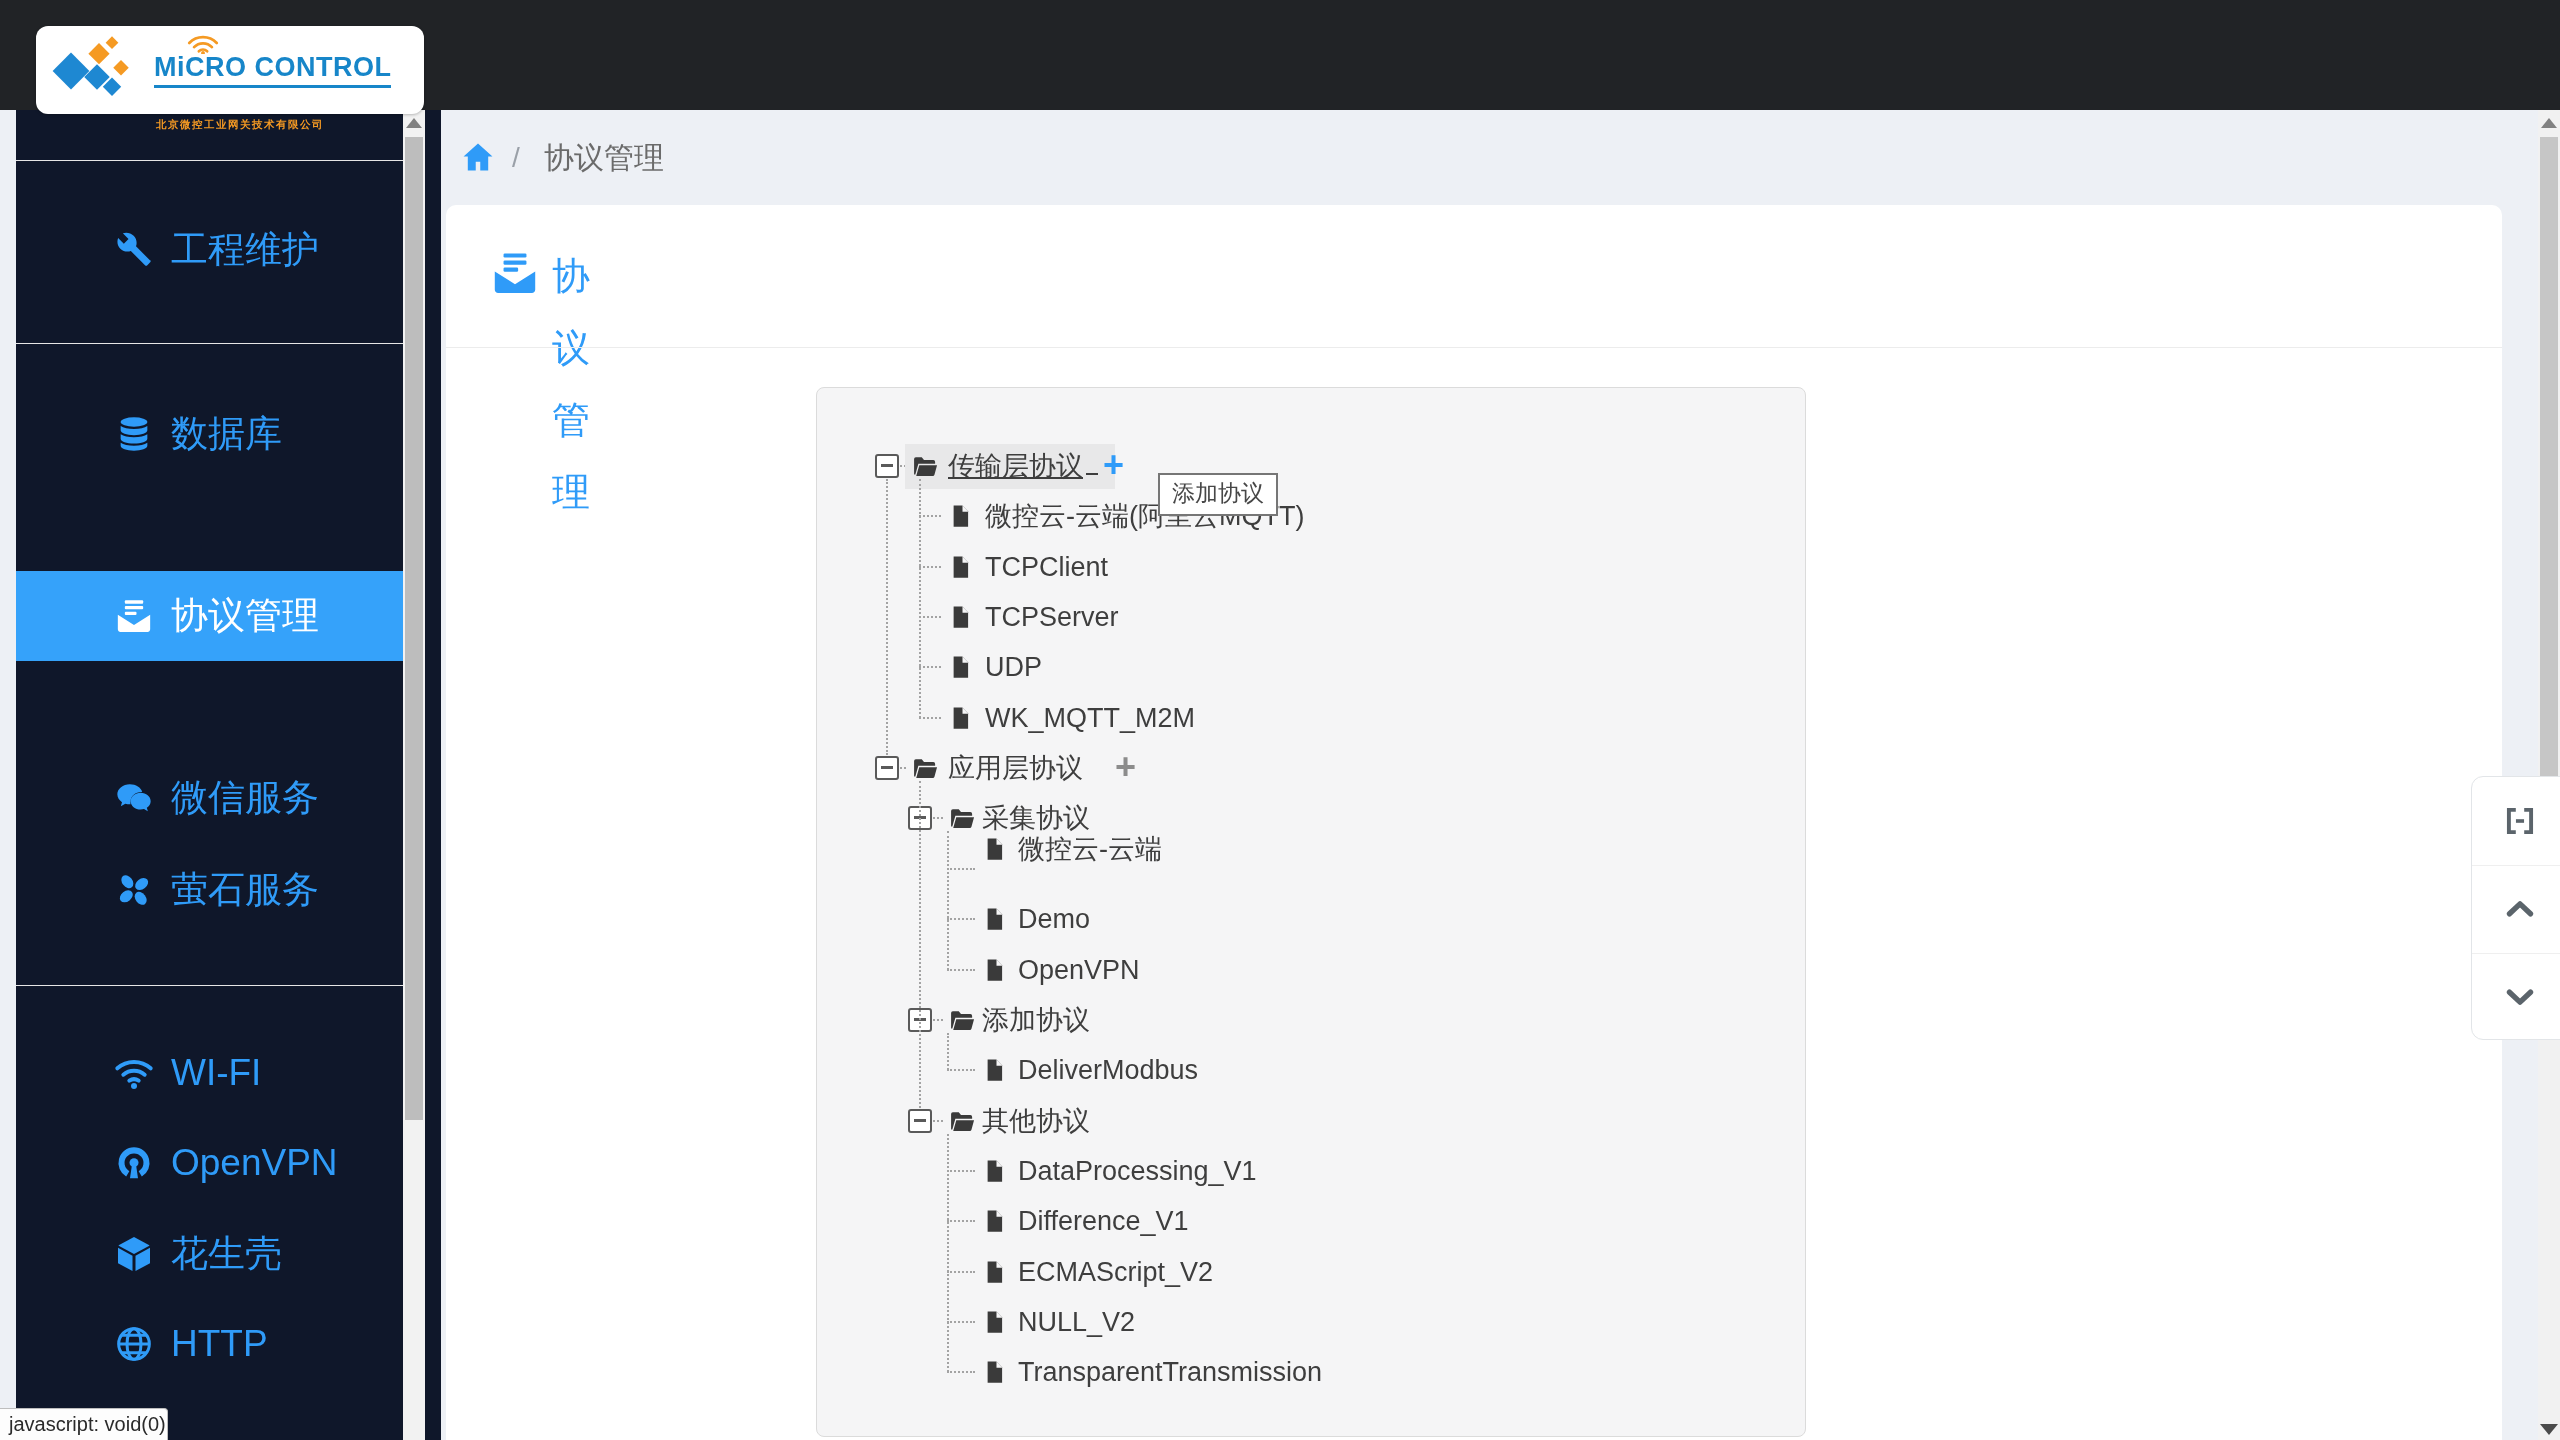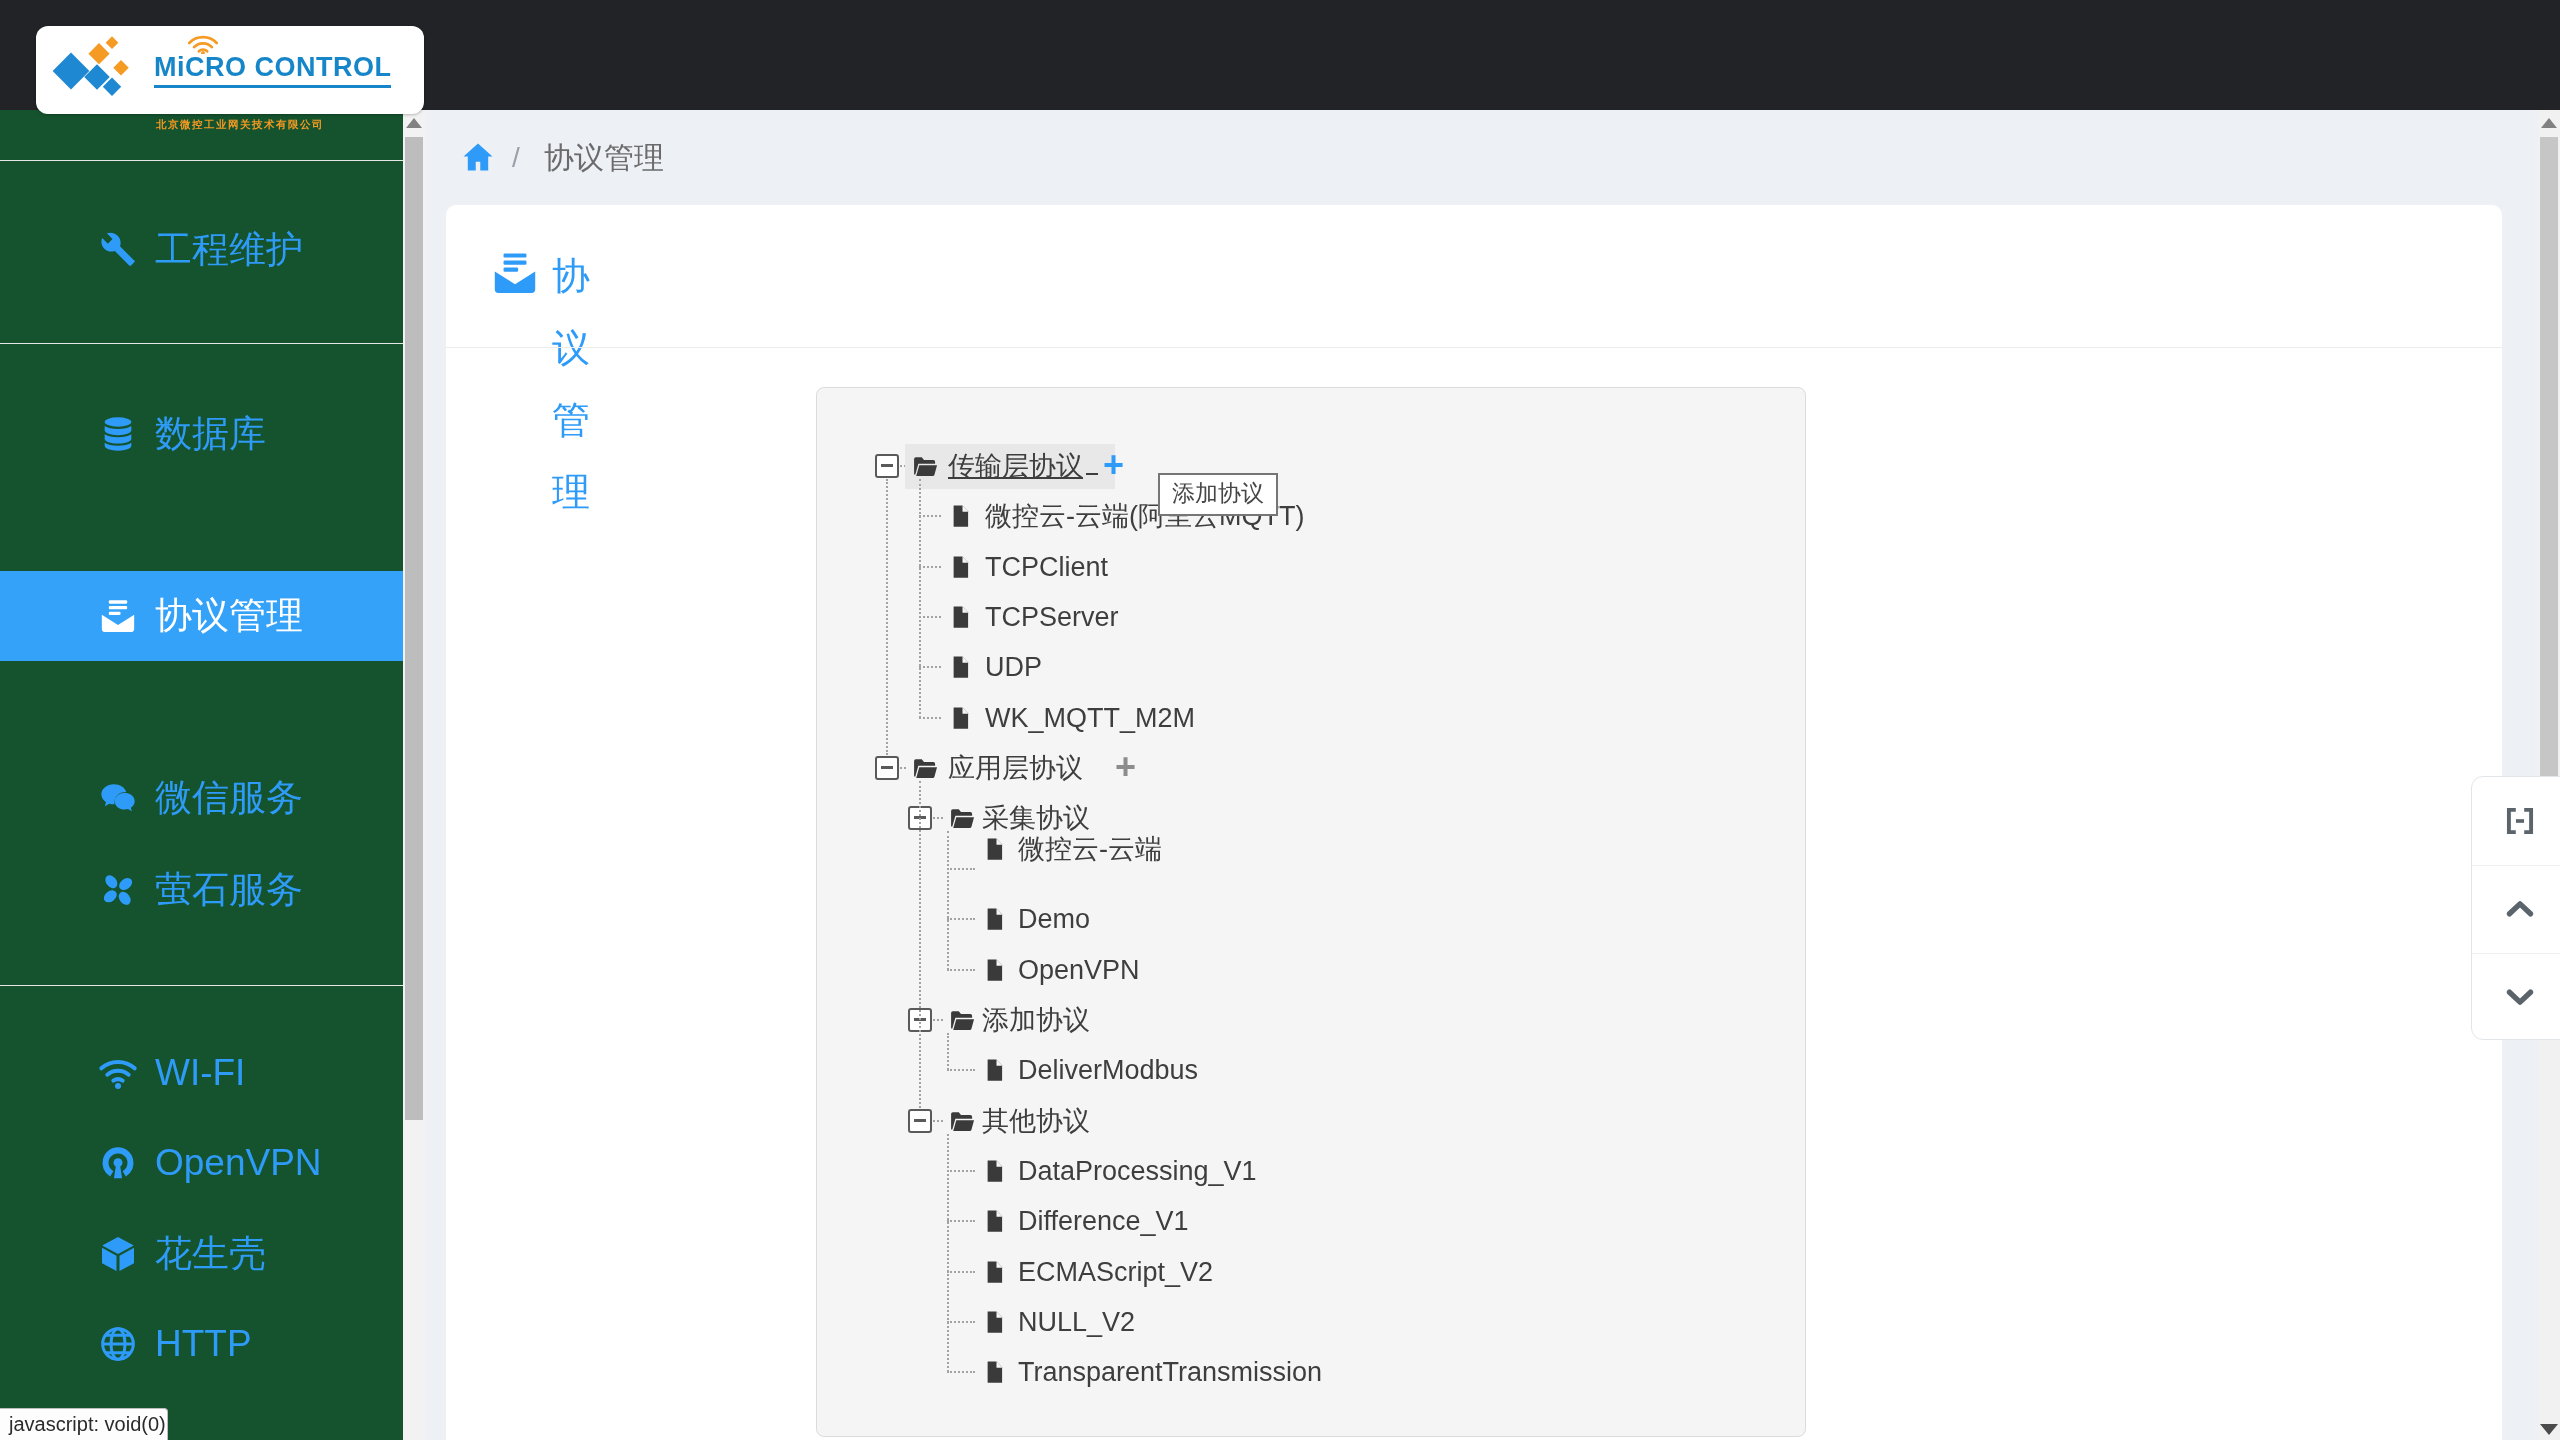--- a/index.html
+++ b/index.html
@@ -20,21 +20,21 @@
   #nav-title .t-blue{color:#2F9BF8;margin-right:14px;}
   #nav-title .t-white{color:#FFFFFF;margin-right:14px;}
   #config-btn{left:1605px;top:29px;width:116px;height:54px;border:2px solid #1A7FD4;border-radius:28px;
               color:#CFCFCF;font-size:30px;text-align:center;line-height:52px;cursor:pointer;}
   #restart-btn{left:1850px;top:0;height:110px;line-height:110px;font-size:30px;color:#A8A8A8;cursor:pointer;}
   #nav-datetime{left:2004px;top:0;height:110px;line-height:110px;font-size:31px;color:#FFFFFF;font-weight:bold;}
   #nav-lang{left:2345px;top:0;height:110px;line-height:110px;font-size:30px;color:#FFFFFF;cursor:pointer;}
   #nav-user{left:2420px;top:0;height:110px;line-height:110px;color:#FFFFFF;font-size:29px;cursor:pointer;}
   #nav-user svg{vertical-align:middle;margin-right:6px;margin-top:-6px;}
   
-  #sidebar{left:0;top:110px;width:425px;height:1330px;background:#14532d;z-index:10;}
+  #sidebar{left:16px;top:110px;width:425px;height:1330px;background:#0f172a;z-index:10;}
   .side-divider{position:absolute;left:0;width:403px;height:1px;background:#E6E6E6;}
   .side-item{position:absolute;left:0;width:403px;height:90px;cursor:pointer;color:#2F9BF8;}
   .side-item .icn{position:absolute;left:98px;top:50%;transform:translateY(-50%);width:40px;height:40px;}
   .side-item .lbl{position:absolute;left:155px;top:0;height:90px;line-height:90px;font-size:37px;}
   .side-item.active{background:#35A2FA;color:#FFFFFF;}
   
   #side-scroll-track{left:403px;top:110px;width:22px;height:1330px;background:#F2F2F2;z-index:11;}
   #side-scroll-thumb{left:405px;top:137px;width:18px;height:983px;background:#BDBDBD;z-index:12;}
   .tri-up{width:0;height:0;border-left:8px solid transparent;border-right:8px solid transparent;
           border-bottom:10px solid #818181;}

